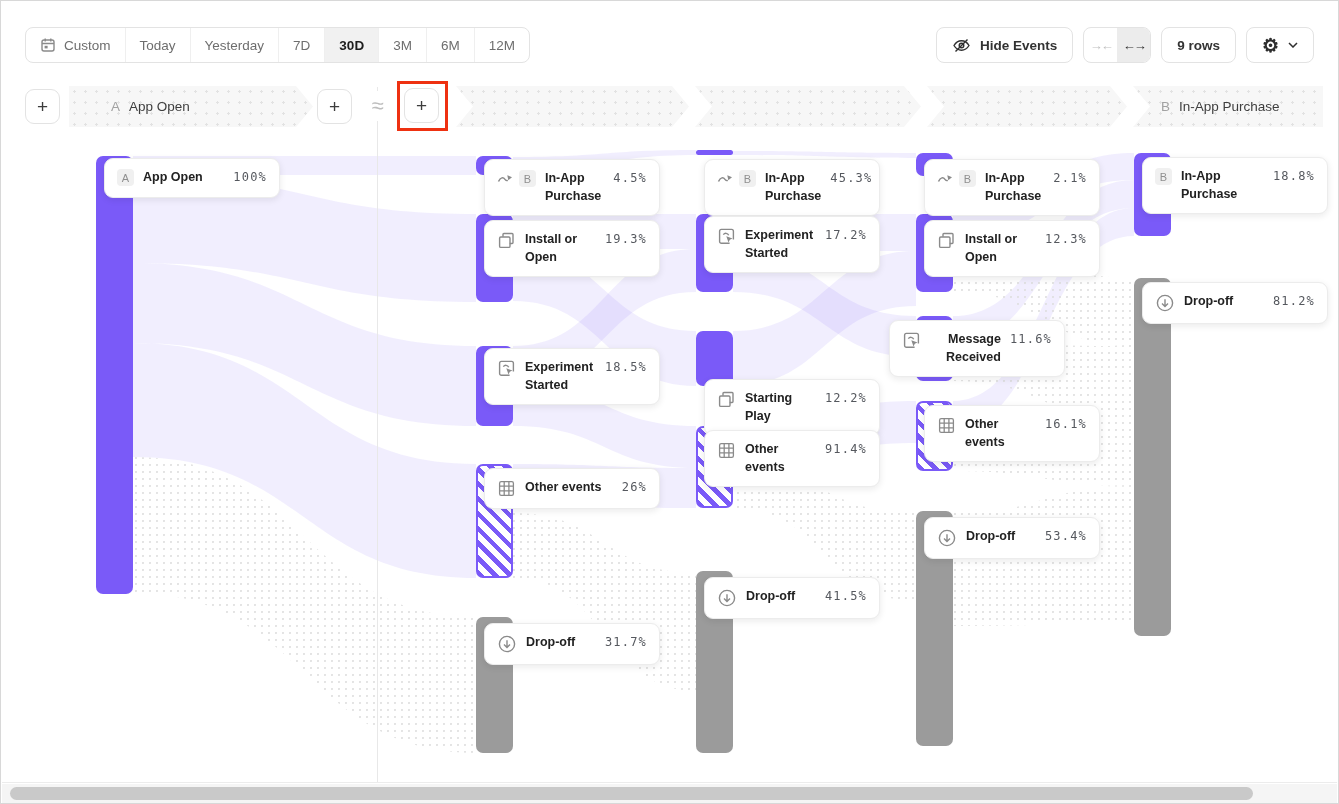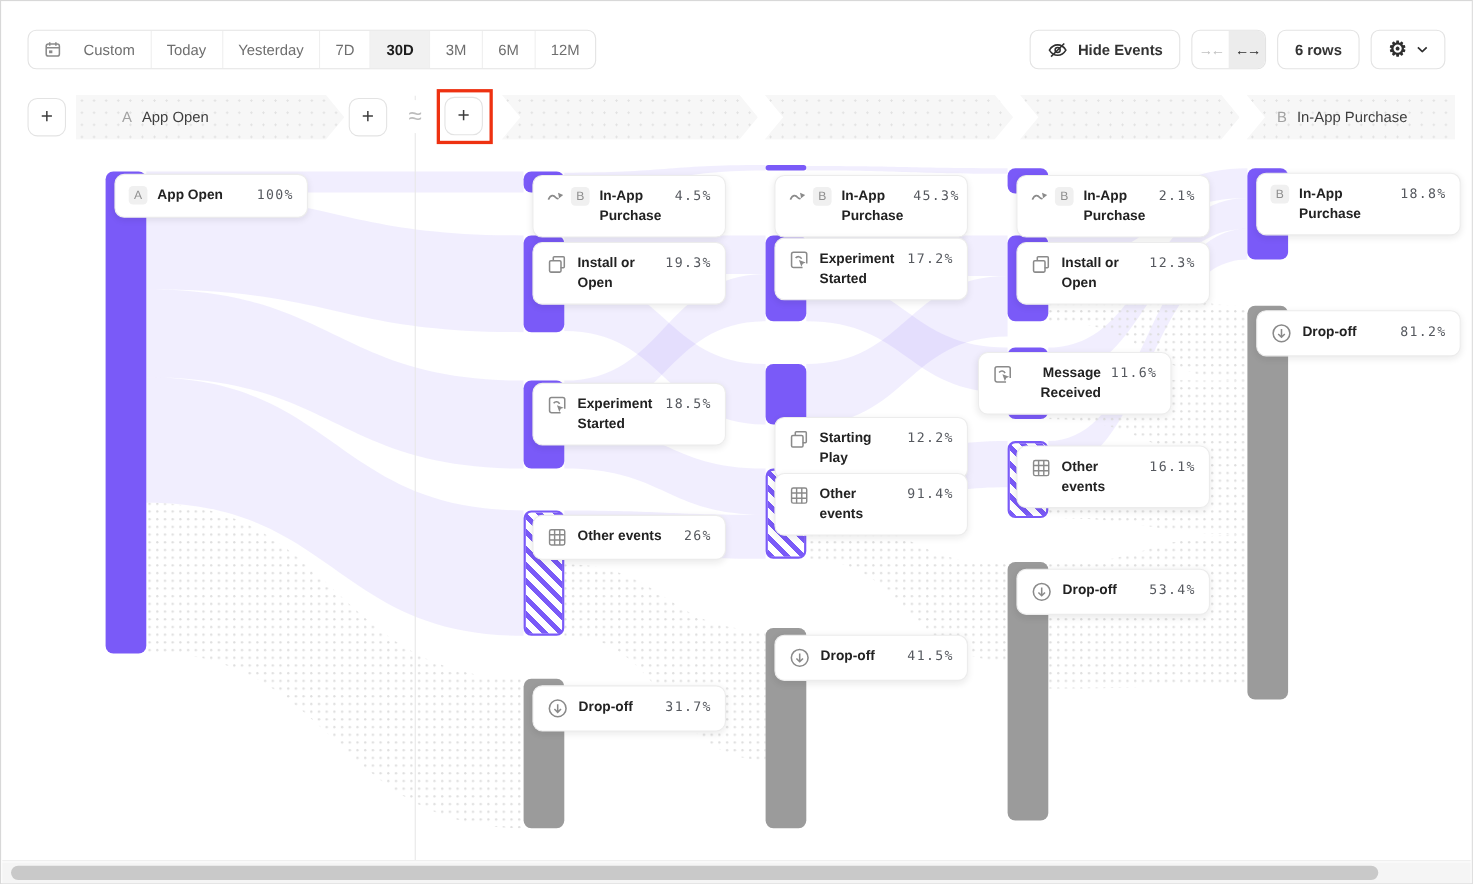--- a/index.html
+++ b/index.html
@@ -8,21 +8,21 @@
     position:relative; width:1339px; height:804px; background:#fff;
     border:1px solid #d8d8d8; overflow:hidden;
     font-family:"Liberation Sans", sans-serif;
   }
   
   .toolbar { position:absolute; left:24px; right:24px; top:26px; height:36px;
     display:flex; justify-content:space-between; align-items:center; }
   .toolbar-right { display:flex; gap:10px; align-items:center; }
   .date-group { display:flex; height:36px; border:1px solid #e3e3e3; border-radius:8px;
     background:#fff; overflow:hidden; }
-  .date-item { display:flex; align-items:center; gap:20px; padding:0 14px;
+  .date-item { display:flex; align-items:center; gap:8px; padding:0 14px;
     font-size:13.5px; color:#6e6e6e; border-left:1px solid #efefef; cursor:pointer; white-space:nowrap; }
   .date-item:first-child { border-left:none; }
   .date-item.selected { background:#f1f1f1; color:#1d1d1d; font-weight:700; }
   .btn { display:inline-flex; align-items:center; gap:9px; height:36px; padding:0 15px;
     background:#fff; border:1px solid #e3e3e3; border-radius:8px;
     font-size:13.5px; font-weight:600; color:#333; cursor:pointer; white-space:nowrap; }
   .seg { display:flex; height:36px; border:1px solid #e3e3e3; border-radius:8px; overflow:hidden; background:#fff; }
   .seg-cell { width:33px; display:flex; align-items:center; justify-content:center;
     font-size:13px; color:#c0c0c0; letter-spacing:-2px; cursor:pointer; }
   .seg-cell.active { background:#ececec; color:#2c2c2c; }
@@ -130,21 +130,21 @@
             <circle cx="9.5" cy="9.5" r="2.3"></circle>
             <path d="M3.5 15.5l12-12"></path>
           </svg>
         <span>Hide Events</span>
       </button>
       <div class="seg">
         <span class="seg-cell">→←</span>
         <span class="seg-cell active">←→</span>
       </div>
       <button class="btn">
-        <span>6 rows</span>
+        <span>9 rows</span>
       </button>
       <button class="btn">
         <span class="gear-glyph">⚙</span>
         <svg width="10" height="6" viewBox="0 0 10 6" fill="none" stroke="#2f2f2f" stroke-width="1.5">
             <path d="M1 1l4 4 4-4"></path>
           </svg>
       </button>
     </div>
   </div>
 

